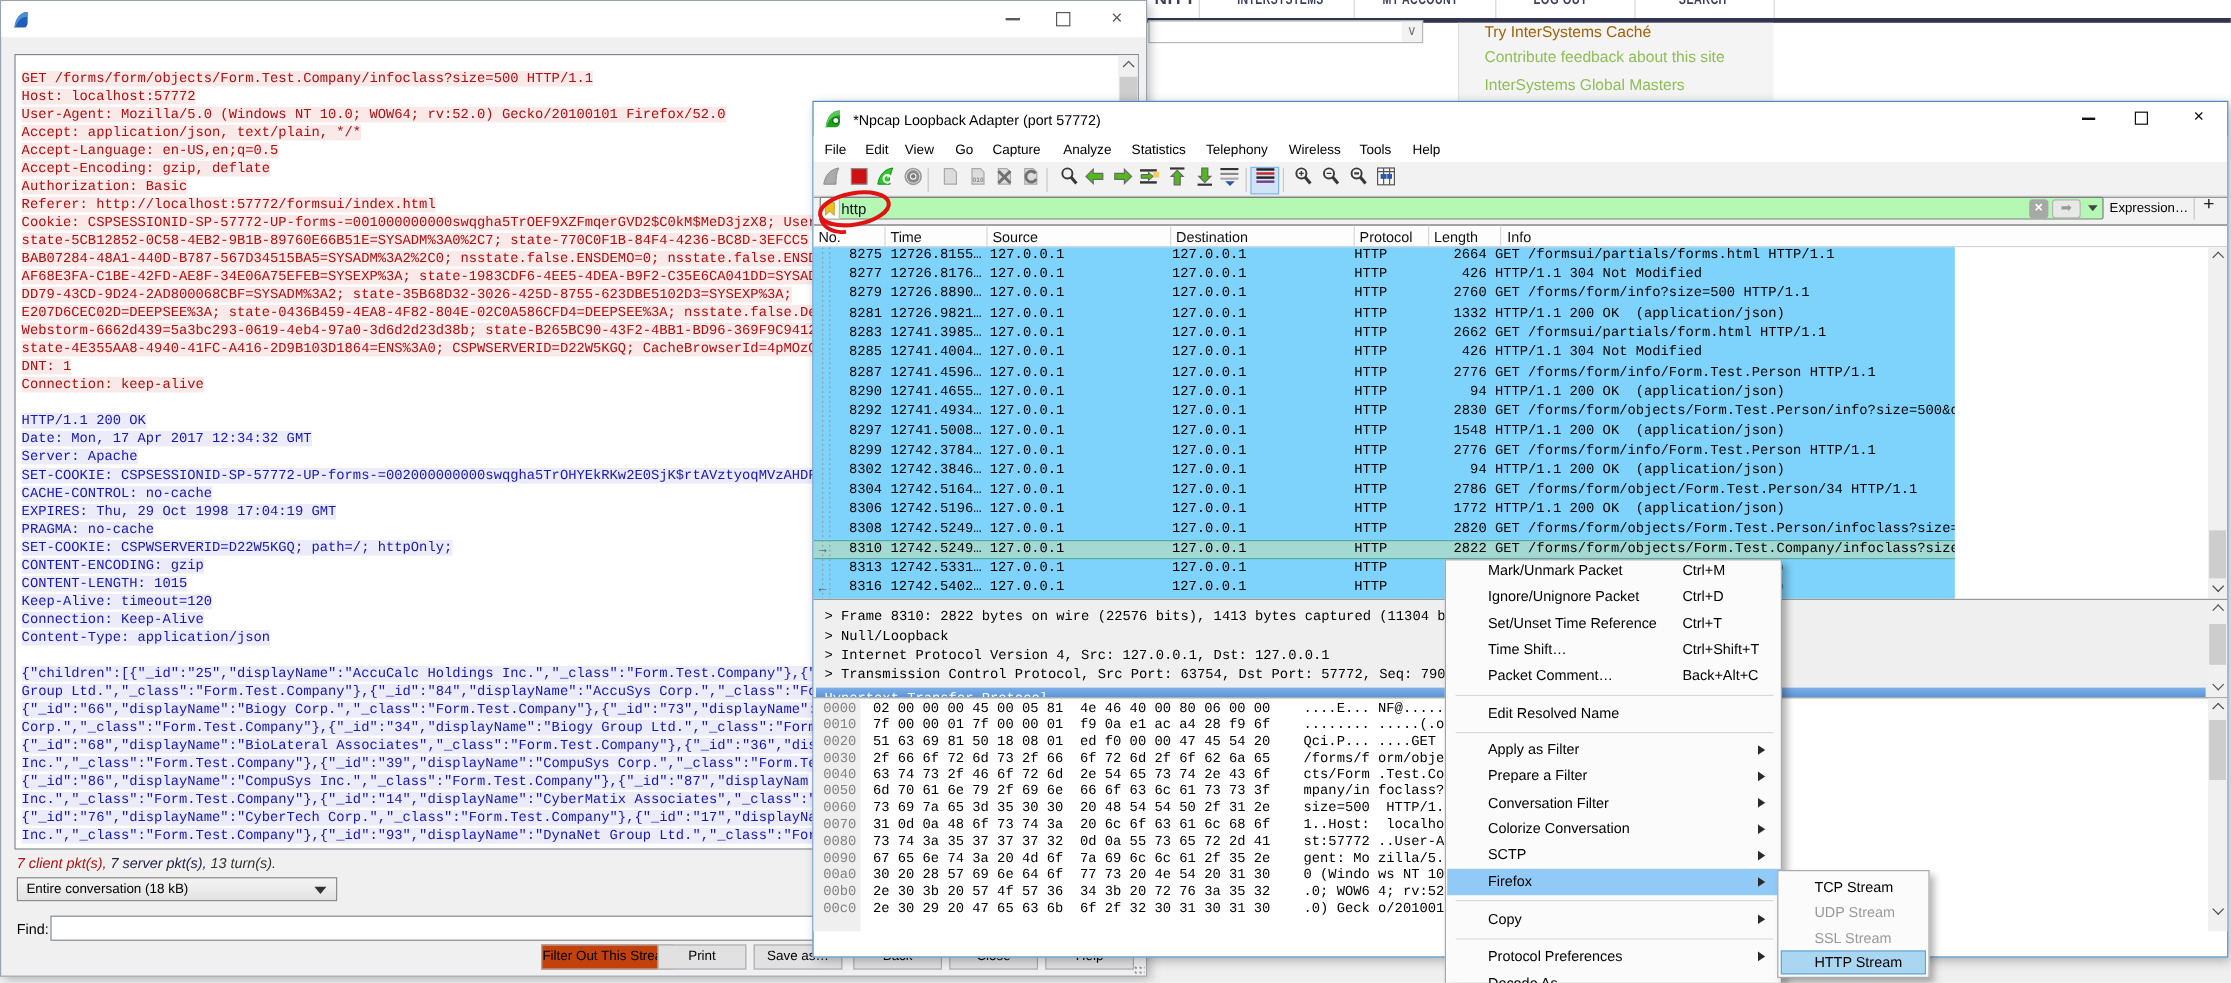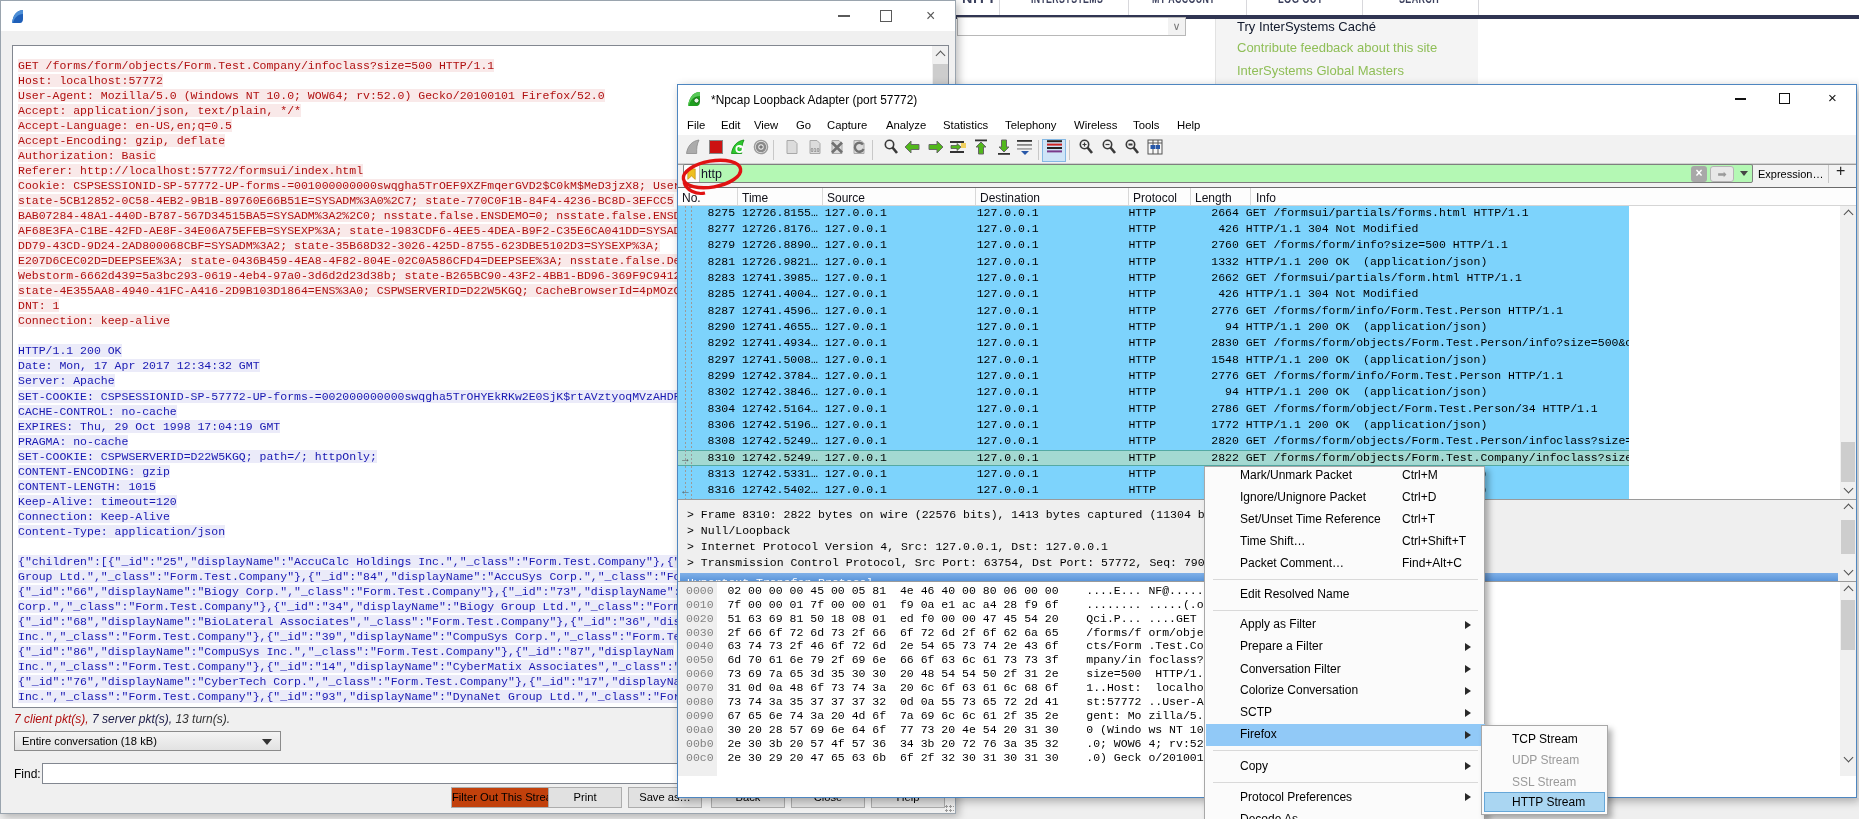--- a/index.html
+++ b/index.html
@@ -18,21 +18,21 @@
       <div class="ab" style="left:47px;top:0;width:1px;height:15px;background:#d8d8dc"></div>
       <div class="ab" style="left:176px;top:0;width:1px;height:15px;background:#d8d8dc"></div>
       <div class="ab" style="left:294px;top:0;width:1px;height:15px;background:#d8d8dc"></div>
       <div class="ab" style="left:410px;top:0;width:1px;height:15px;background:#d8d8dc"></div>
       <div class="ab" style="left:526px;top:0;width:1px;height:15px;background:#d8d8dc"></div>
     </div>
     <div class="ab" style="left:952px;top:15px;width:907px;height:4px;background:#303552"></div>
     <div class="ab" style="left:957px;top:17px;width:229px;height:19px;background:#fff;border:1px solid #b8b8b8"></div>
     <div class="ab" style="left:1168px;top:18px;width:17px;height:17px;background:#f2f2f2;color:#777;font-size:11px;text-align:center;line-height:17px">∨</div>
     <div class="ab" style="left:1215px;top:19px;width:263px;height:65px;background:#f4f4f4;border-left:1px solid #e2e2e2"></div>
-    <div class="ab" style="left:1237px;top:19px;color:#0f172a;font-size:13px">Try InterSystems Caché</div>
+    <div class="ab" style="left:1237px;top:19px;color:#a16207;font-size:13px">Try InterSystems Caché</div>
     <div class="ab" style="left:1237px;top:40px;color:#8fbe57;font-size:13px">Contribute feedback about this site</div>
     <div class="ab" style="left:1237px;top:63px;color:#8fbe57;font-size:13px">InterSystems Global Masters</div>
     <div class="ab" style="left:0;top:798px;width:1859px;height:21px;background:#efefef"></div>
   </div>
 <div class="ab" style="left:0;top:0;width:956px;height:814px;background:#f0f0f0;border:1px solid #9aa4ae;box-shadow:3px 3px 8px rgba(0,0,0,0.25);z-index:10">
     <div class="ab" style="left:0;top:0;width:954px;height:30px;background:#fff"></div>
     <svg class="ab" style="left:9px;top:7px" width="17" height="17" viewBox="0 0 17 17">
       <path d="M2 15 C3 7 7 2 13 2 L13 11 C13 13 12 15 10 15 Z" fill="#1f5fb8"></path>
       <path d="M2 15 C3 7 7 2 13 2 L13 6 C8 6 4 10 3 15 Z" fill="#4d8fd6"></path>
     </svg>
@@ -284,21 +284,21 @@
     <div class="ab" style="left:1px;top:257px;width:279px;height:22px;background:#91c9f7"></div>
     <div class="ab" style="left:35px;top:0.5px;font-size:12px;color:#000">Mark/Unmark Packet</div>
     <div class="ab" style="left:197px;top:0.5px;font-size:12px;color:#000">Ctrl+M</div>
     <div class="ab" style="left:35px;top:22.80000000000001px;font-size:12px;color:#000">Ignore/Unignore Packet</div>
     <div class="ab" style="left:197px;top:22.80000000000001px;font-size:12px;color:#000">Ctrl+D</div>
     <div class="ab" style="left:35px;top:44.700000000000045px;font-size:12px;color:#000">Set/Unset Time Reference</div>
     <div class="ab" style="left:197px;top:44.700000000000045px;font-size:12px;color:#000">Ctrl+T</div>
     <div class="ab" style="left:35px;top:66.70000000000005px;font-size:12px;color:#000">Time Shift…</div>
     <div class="ab" style="left:197px;top:66.70000000000005px;font-size:12px;color:#000">Ctrl+Shift+T</div>
     <div class="ab" style="left:35px;top:88.60000000000002px;font-size:12px;color:#000">Packet Comment…</div>
-    <div class="ab" style="left:197px;top:88.60000000000002px;font-size:12px;color:#000">Find+Alt+C</div>
+    <div class="ab" style="left:197px;top:88.60000000000002px;font-size:12px;color:#000">Back+Alt+C</div>
     <div class="ab" style="left:35px;top:119.70000000000005px;font-size:12px;color:#000">Edit Resolved Name</div>
     <div class="ab" style="left:35px;top:150.39999999999998px;font-size:12px;color:#000">Apply as Filter</div>
     <div class="ab" style="left:260px;top:153.89999999999998px;width:0;height:0;border-top:4.5px solid transparent;border-bottom:4.5px solid transparent;border-left:6px solid #2a2a2a"></div>
     <div class="ab" style="left:35px;top:172.29999999999995px;font-size:12px;color:#000">Prepare a Filter</div>
     <div class="ab" style="left:260px;top:175.79999999999995px;width:0;height:0;border-top:4.5px solid transparent;border-bottom:4.5px solid transparent;border-left:6px solid #2a2a2a"></div>
     <div class="ab" style="left:35px;top:194.70000000000005px;font-size:12px;color:#000">Conversation Filter</div>
     <div class="ab" style="left:260px;top:198.20000000000005px;width:0;height:0;border-top:4.5px solid transparent;border-bottom:4.5px solid transparent;border-left:6px solid #2a2a2a"></div>
     <div class="ab" style="left:35px;top:216.20000000000005px;font-size:12px;color:#000">Colorize Conversation</div>
     <div class="ab" style="left:260px;top:219.70000000000005px;width:0;height:0;border-top:4.5px solid transparent;border-bottom:4.5px solid transparent;border-left:6px solid #2a2a2a"></div>
     <div class="ab" style="left:35px;top:238.10000000000002px;font-size:12px;color:#000">SCTP</div>

